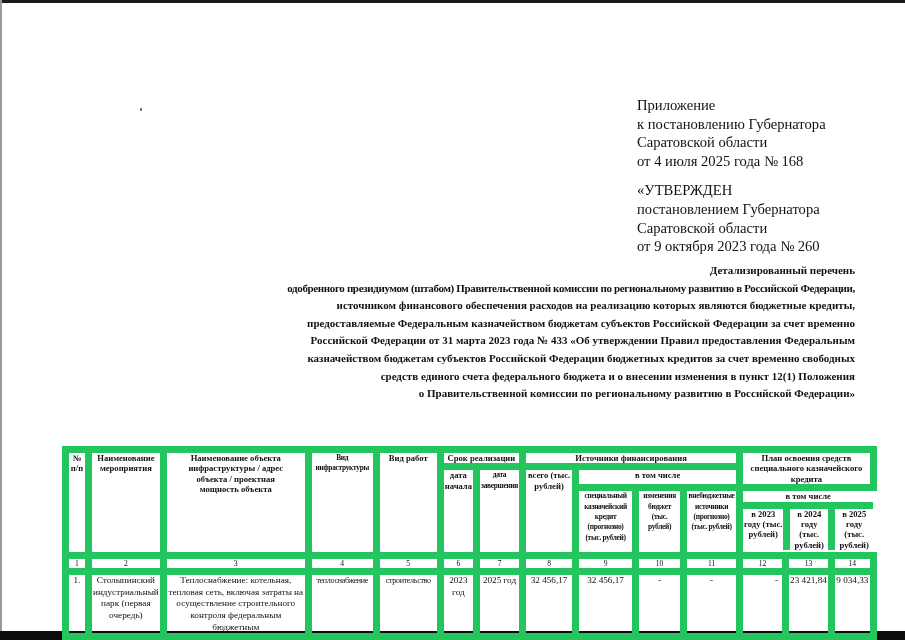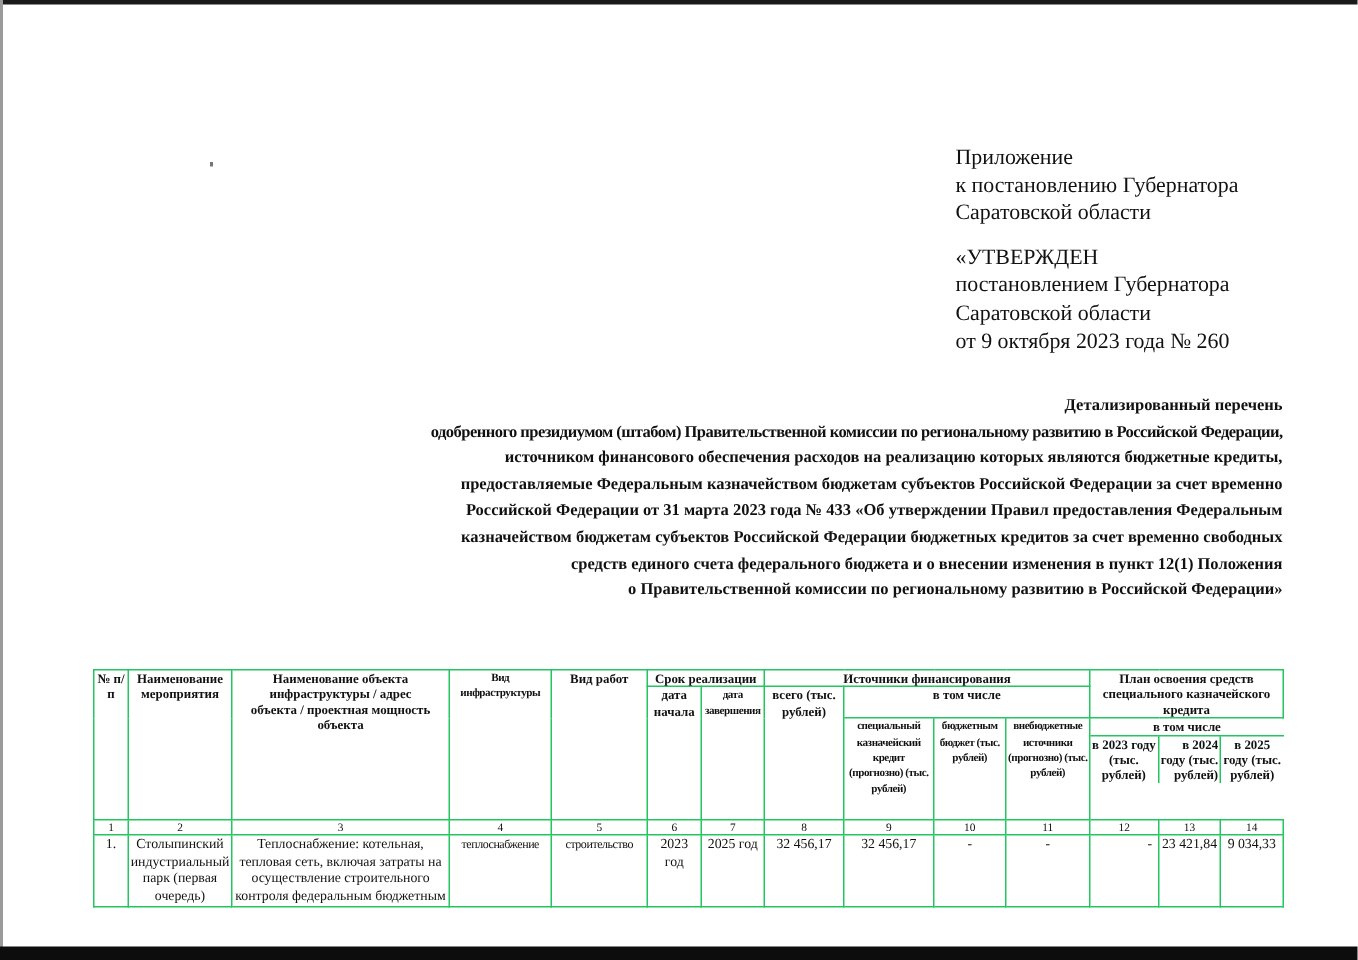--- a/index.html
+++ b/index.html
@@ -21,41 +21,42 @@
   .title {
     position: absolute; left: 60px; top: 262px; width: 795px; text-align: right;
     font-family: "Liberation Serif", serif; font-weight: bold; font-size: 11px; line-height: 17.6px;
   }
 
   table.main {
     position: absolute; left: 62px; top: 446px; border-collapse: collapse;
     font-family: "Liberation Serif", serif; font-size: 8.6px; line-height: 10.4px;
   }
   table.main td, table.main th {
-    border: 1px solid #22c55e; padding: 0 1px; vertical-align: top; text-align: center; font-weight: bold;
+    border: 7px solid #22c55e; padding: 0 1px; vertical-align: top; text-align: center; font-weight: bold;
   }
   table.main th.h-small { font-size: 7.4px; letter-spacing: -0.3px; }
   table.main tr.nums td { font-size: 7.6px; line-height: 9px; font-weight: normal; height: 8px; padding: 0; }
   table.main tr.data td { font-weight: normal; font-size: 9.2px; line-height: 11.6px; height: 46px; }
   table.main tr.data td.left { text-align: center; margin-left: 36px; }
   table.main tr.data td.small { font-size: 8px; letter-spacing: -0.3px; }
   table.main tr.data td.num { white-space: nowrap; }
 </style>
 </head>
 <body>
 
 <div class="topbar"></div>
 <div class="leftedge"></div>
 <div class="bottombar"></div>
 <div class="speck"></div>
 
 <div class="approval">
   <div>Приложение</div>
   <div>к постановлению Губернатора</div>
   <div>Саратовской области</div>
+  <div>от 4 июля 2025 года № 168</div>
   <div class="gap"></div>
   <div>«УТВЕРЖДЕН</div>
   <div>постановлением Губернатора</div>
   <div>Саратовской области</div>
   <div>от 9 октября 2023 года № 260</div>
 </div>
 
 <div class="title">
   <div>Детализированный перечень</div>
   <div style="letter-spacing:-0.35px;">одобренного президиумом (штабом) Правительственной комиссии по региональному развитию в Российской Федерации,</div>
@@ -96,31 +97,31 @@
     <th colspan="3" rowspan="2">План освоения средств специального казначейского кредита</th>
   </tr>
   <tr>
     <th rowspan="2">дата начала</th>
     <th rowspan="2" class="h-small">дата завершения</th>
     <th rowspan="2">всего (тыс. рублей)</th>
     <th colspan="3">в том числе</th>
   </tr>
   <tr style="height:68px;">
     <th class="h-small">специальный казначейский кредит (прогнозно) (тыс. рублей)</th>
-    <th class="h-small">бюджетным бюджет (тыс. рублей)</th>
+    <th class="h-small">изменения бюджет (тыс. рублей)</th>
     <th class="h-small">внебюджетные источники (прогнозно) (тыс. рублей)</th>
     <th colspan="3" style="padding:0;border:none;">
       <table style="border-collapse:collapse;width:100%;height:100%;">
         <tbody>
               <tr>
                 <td colspan="3" style="border-left:none;border-right:none;border-top:none;">в том числе</td>
               </tr>
         <tr>
           <td style="border-left:none;border-bottom:none;width:46px;">в 2023 году (тыс. рублей)</td>
-          <td style="border-bottom:none;width:41px;text-align:right;">в 2024 году (тыс. рублей)</td>
+          <td style="border-bottom:none;width:41px;">в 2024 году (тыс. рублей)</td>
           <td style="border-right:none;border-bottom:none;width:42px;">в 2025 году (тыс. рублей)</td>
         </tr>
       </tbody>
           </table>
     </th>
   </tr>
   <tr class="nums">
     <td>1</td>
     <td>2</td>
     <td>3</td>

